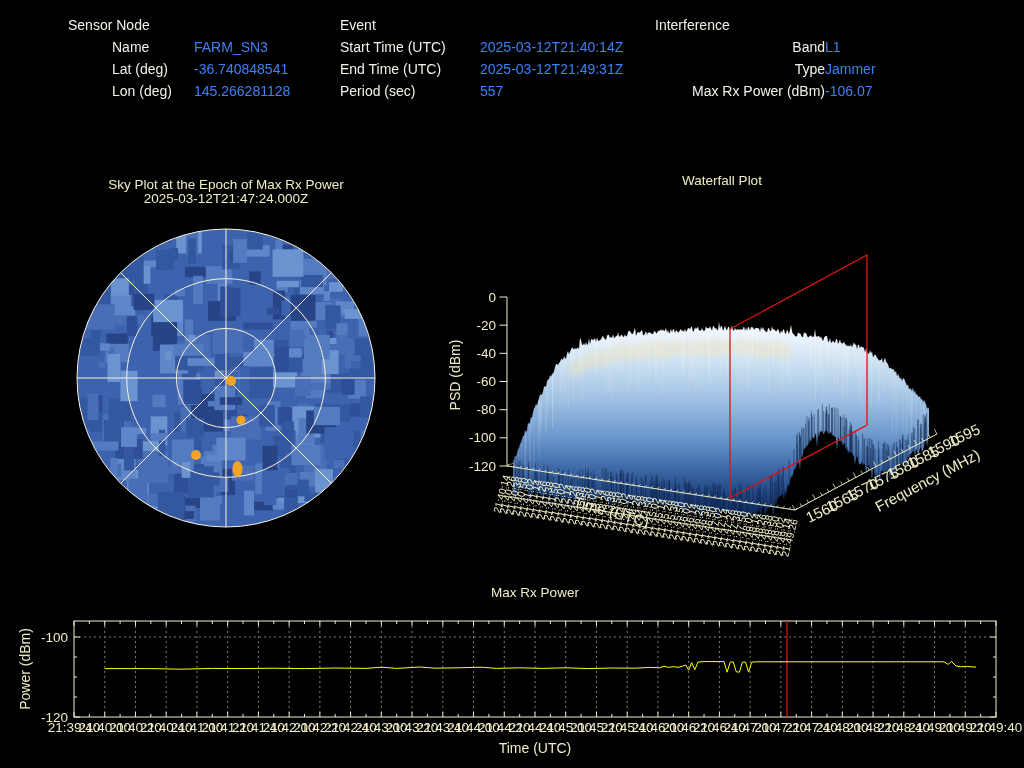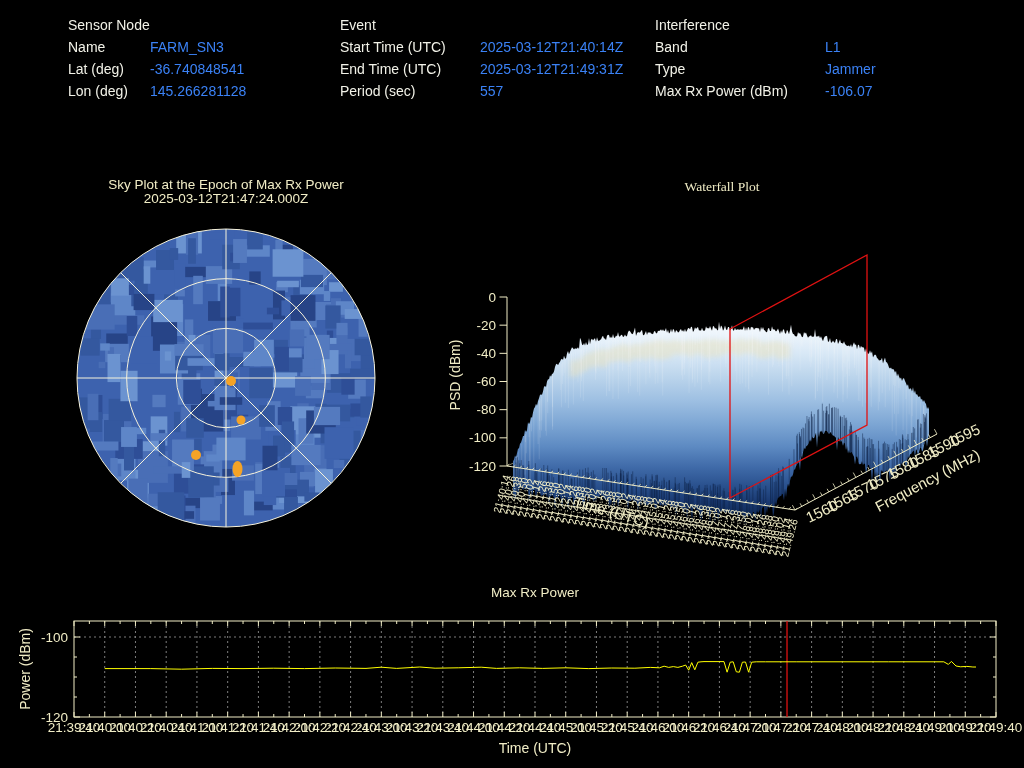--- a/index.html
+++ b/index.html
@@ -2,23 +2,23 @@
 <html><head>
 <meta charset="utf-8">
 <style>
   html,body{margin:0;padding:0;background:#000;}
   #screen{position:relative;width:1024px;height:768px;background:#000;overflow:hidden;
           font-family:"Liberation Sans",sans-serif;}
   .hsec{position:absolute;top:14px;font-size:14px;line-height:22px;color:#f2f2e8;}
   .hrow{display:flex;}
   .hlabel{color:#f2f2e8;}
   .hval{color:#3b82f6;}
-  .sec1 .hlabel{width:82px;}
+  .sec1 .hlabel{width:82px;margin-left:44px;}
   .sec2 .hlabel{width:140px;}
-  .sec3 .hlabel{width:170px;}
+  .sec3 .hlabel{width:170px;text-align:right;}
   .ptitle{position:absolute;color:#f1edc6;font-size:13.5px;text-align:center;line-height:14px;}
   svg{position:absolute;}
   text{font-family:"Liberation Sans",sans-serif;}
 </style>
 </head>
 <body>
 
 <div id="screen">
 
   <div class="hsec sec1" style="left:68px;">
@@ -67,21 +67,21 @@
         <span class="hlabel">Max Rx Power (dBm)</span>
         <span class="hval">-106.07</span>
       </div>
   </div>
 
   <div class="ptitle" style="left:46px;top:166px;width:360px;margin-top:12px;">
     <div>Sky Plot at the Epoch of Max Rx Power</div>
     <div>2025-03-12T21:47:24.000Z</div>
   </div>
 
-  <div class="ptitle" style="left:622px;top:180px;width:200px;font-family:Liberation Serif, serif;">Waterfall Plot</div>
+  <div class="ptitle" style="left:622px;top:174px;width:200px;">Waterfall Plot</div>
 
   <svg id="skySvg" style="left:60px;top:212px;" width="332" height="332" viewBox="0 0 332 332">
       <defs>
         <clipPath id="skyclip">
           <circle cx="166" cy="166" r="149"></circle>
         </clipPath>
       </defs>
       <g clip-path="url(#skyclip)">
         <circle cx="166" cy="166" r="149" fill="#3d62ae"></circle>
         <rect x="239.7053295201622" y="142.36685263738036" width="18.58934095967561" height="27.266294725239277" fill="#34589f"></rect>

